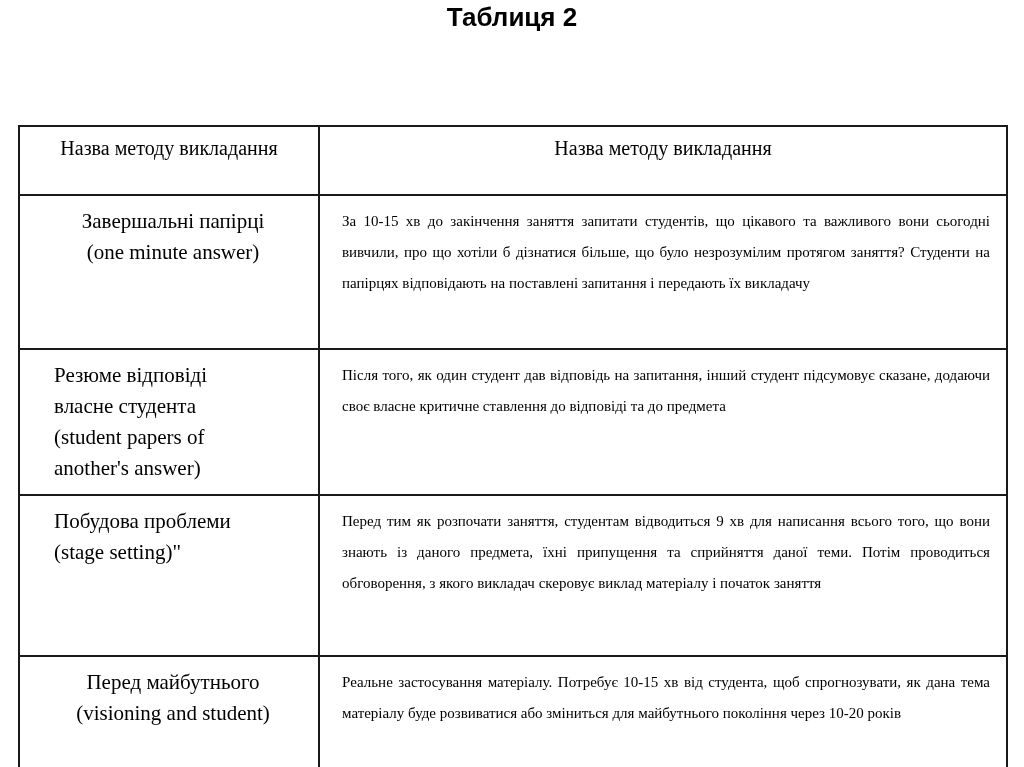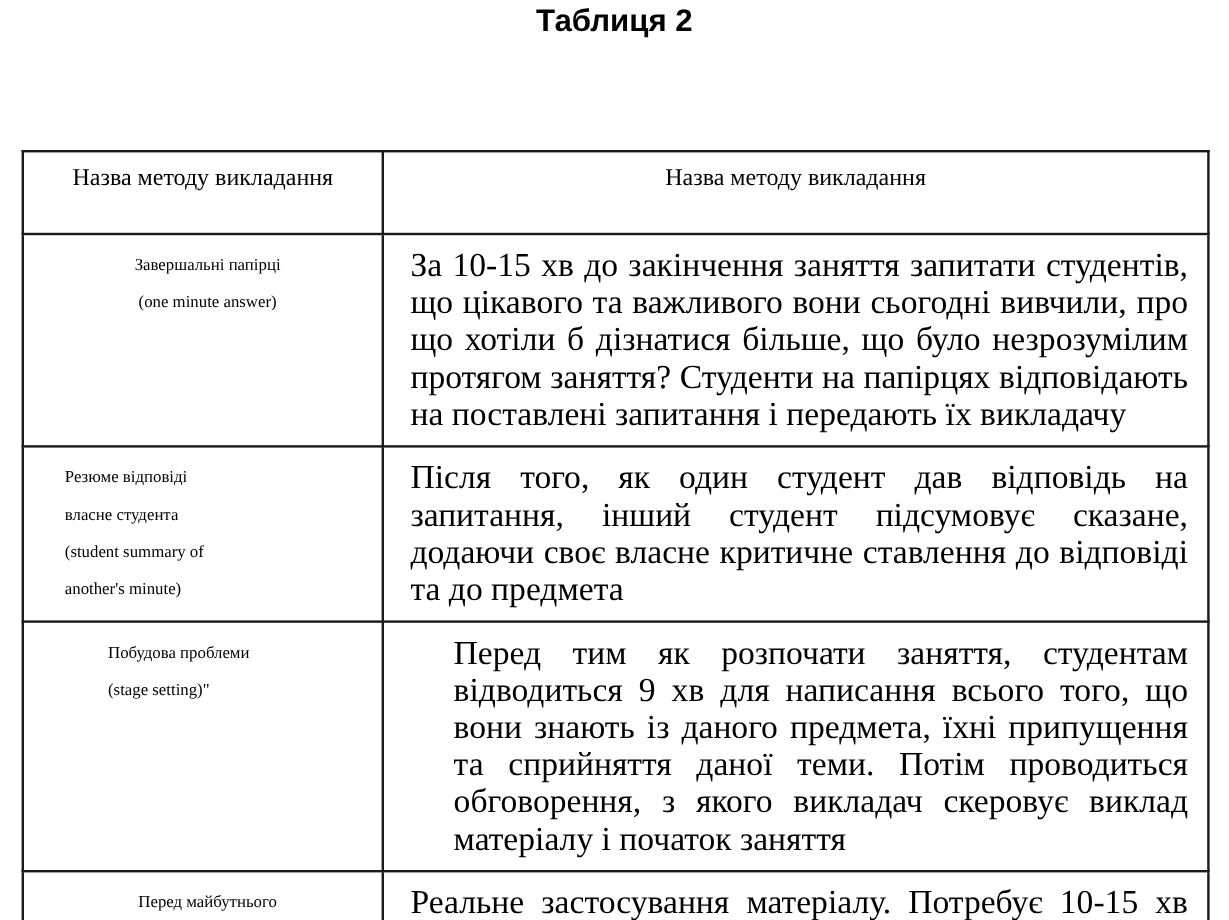--- a/index.html
+++ b/index.html
@@ -72,43 +72,43 @@
   .hdr-cell-inner {
     font-size: 20px;
     line-height: 24px;
     font-weight: normal;
     text-align: center;
     padding: 9px 12px 0 12px;
   }
 
   
   .cell-name-inner {
-    font-size: 14px;
+    font-size: 21px;
     line-height: 31px;
     padding: 10px 8px 10px 34px;
     text-align: left;
     hyphens: none;
   }
   .cell-name-inner.centerish {
     padding-left: 20px;
     padding-right: 12px;
     text-align: center;
   }
   .cell-desc-inner {
-    font-size: 28px;
+    font-size: 15px;
     line-height: 31px;
     padding: 10px 16px 10px 22px;
     text-align: justify;
     text-justify: inter-word;
     hyphens: none;
   }
 
   .row-1 td { height: 152px; }
   .row-2 td { height: 126px; }
-  .row-3 td { height: 159px; padding-left: 36px; }
+  .row-3 td { height: 159px; }
   .row-4 td { height: 124px; }
 
   .nowrapline { display: block; white-space: nowrap; }
 </style>
 </head>
 <body>
 
 <div class="page">
 
   <div class="title-block">
@@ -142,22 +142,22 @@
         <td>
           <div class="cell-desc-inner">За 10-15 хв до закінчення заняття запитати студентів, що цікавого та важливого вони сьогодні вивчили, про що хотіли б дізнатися більше, що було незрозумілим протягом заняття? Студенти на папірцях відповідають на поставлені запитання і передають їх викладачу</div>
         </td>
       </tr>
 
       <tr class="row-2">
         <td>
           <div class="cell-name-inner">
             <span class="nowrapline">Резюме відповіді</span>
             <span class="nowrapline">власне студента</span>
-            <span class="nowrapline">(student summary of</span>
-            <span class="nowrapline">another's minute)</span>
+            <span class="nowrapline">(student papers of</span>
+            <span class="nowrapline">another's answer)</span>
           </div>
         </td>
         <td>
           <div class="cell-desc-inner">Після того, як один студент дав відповідь на запитання, інший студент підсумовує сказане, додаючи своє власне критичне ставлення до відповіді та до предмета</div>
         </td>
       </tr>
 
       <tr class="row-3">
         <td>
           <div class="cell-name-inner">

